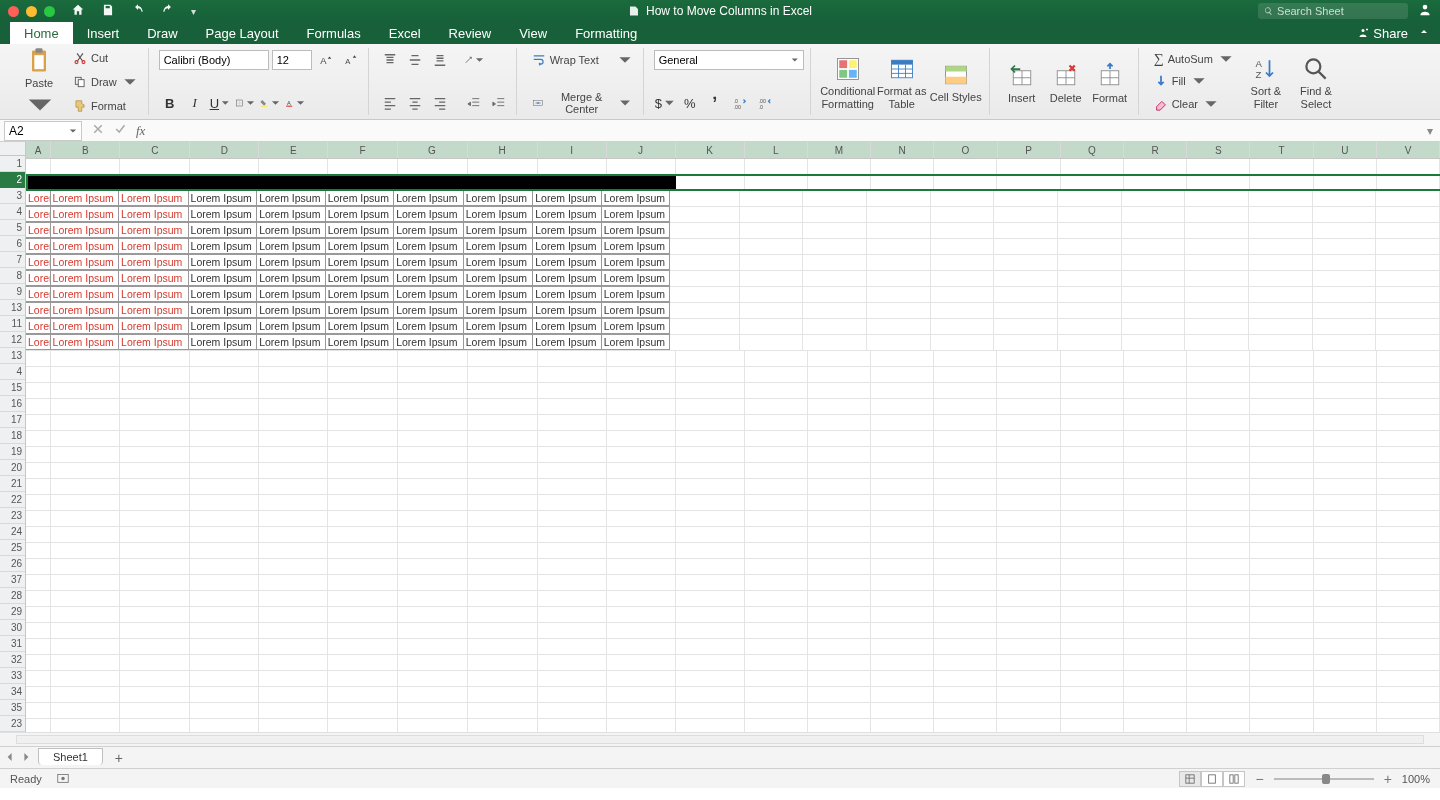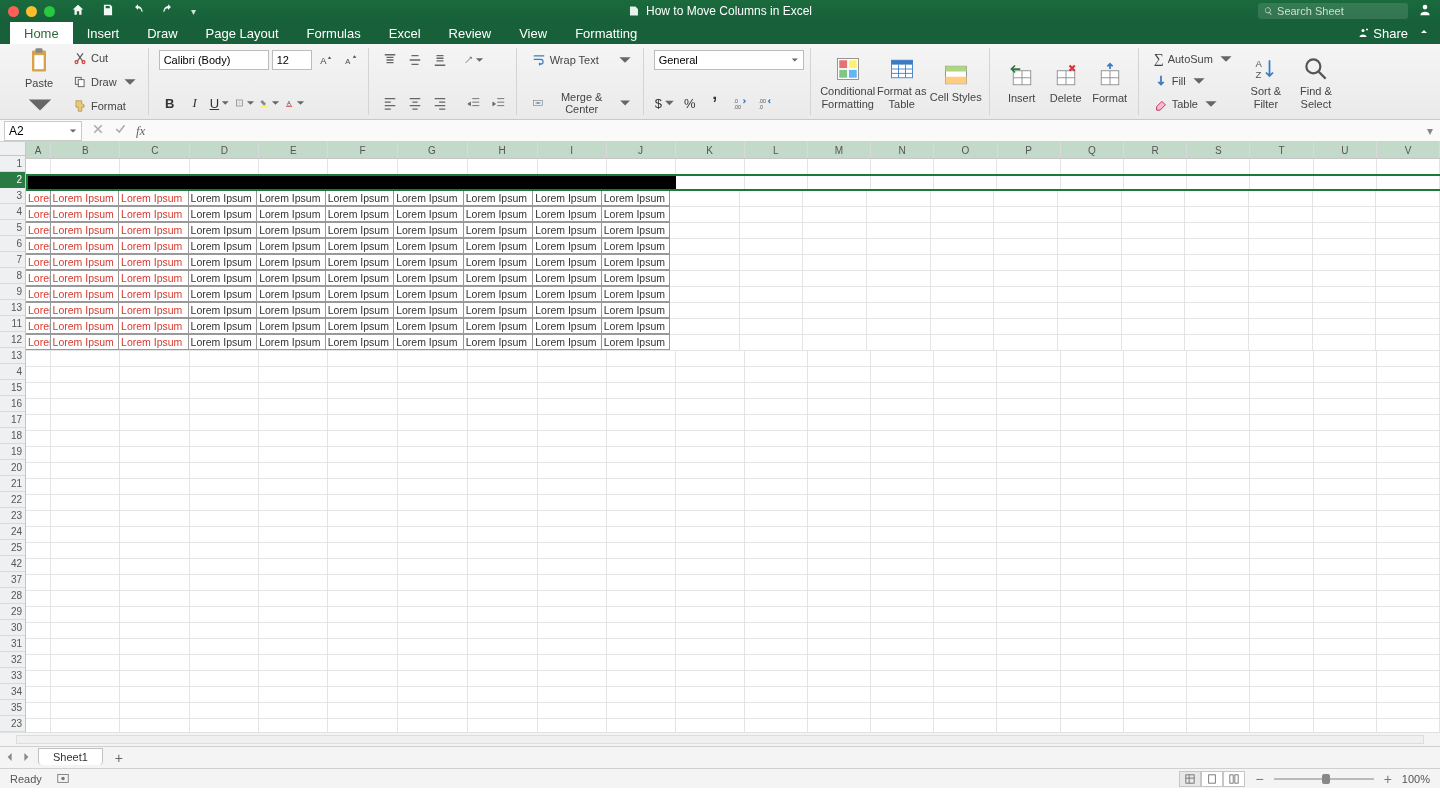--- a/index.html
+++ b/index.html
@@ -454,21 +454,21 @@
           </svg>
           <span>Fill</span>
           <svg class="dd" viewBox="0 0 10 10">
             <path d="M1 3l4 4 4-4z" fill="#666"></path>
           </svg>
         </div>
       <div class="btn-small">
           <svg viewBox="0 0 16 16">
             <path d="M3 11l6-6 4 4-6 6H3z" fill="#f8bbd0" stroke="#c2185b"></path>
           </svg>
-          <span>Table</span>
+          <span>Clear</span>
           <svg class="dd" viewBox="0 0 10 10">
             <path d="M1 3l4 4 4-4z" fill="#666"></path>
           </svg>
         </div>
     </div>
     <div class="big-btn" style="width:44px">
         <svg viewBox="0 0 32 32">
           <text x="4" y="14" font-size="11" fill="#555">A</text>
           <text x="4" y="26" font-size="11" fill="#555">Z</text>
           <path d="M20 6v18m-4-4l4 4 4-4" stroke="#3a7cc4" stroke-width="2" fill="none"></path>
@@ -527,21 +527,21 @@
         <div class="rowhdr">16</div>
         <div class="rowhdr">17</div>
         <div class="rowhdr">18</div>
         <div class="rowhdr">19</div>
         <div class="rowhdr">20</div>
         <div class="rowhdr">21</div>
         <div class="rowhdr">22</div>
         <div class="rowhdr">23</div>
         <div class="rowhdr">24</div>
         <div class="rowhdr">25</div>
-        <div class="rowhdr">42</div>
+        <div class="rowhdr">26</div>
         <div class="rowhdr">37</div>
         <div class="rowhdr">28</div>
         <div class="rowhdr">29</div>
         <div class="rowhdr">30</div>
         <div class="rowhdr">31</div>
         <div class="rowhdr">32</div>
         <div class="rowhdr">33</div>
         <div class="rowhdr">34</div>
         <div class="rowhdr">35</div>
         <div class="rowhdr">23</div>

